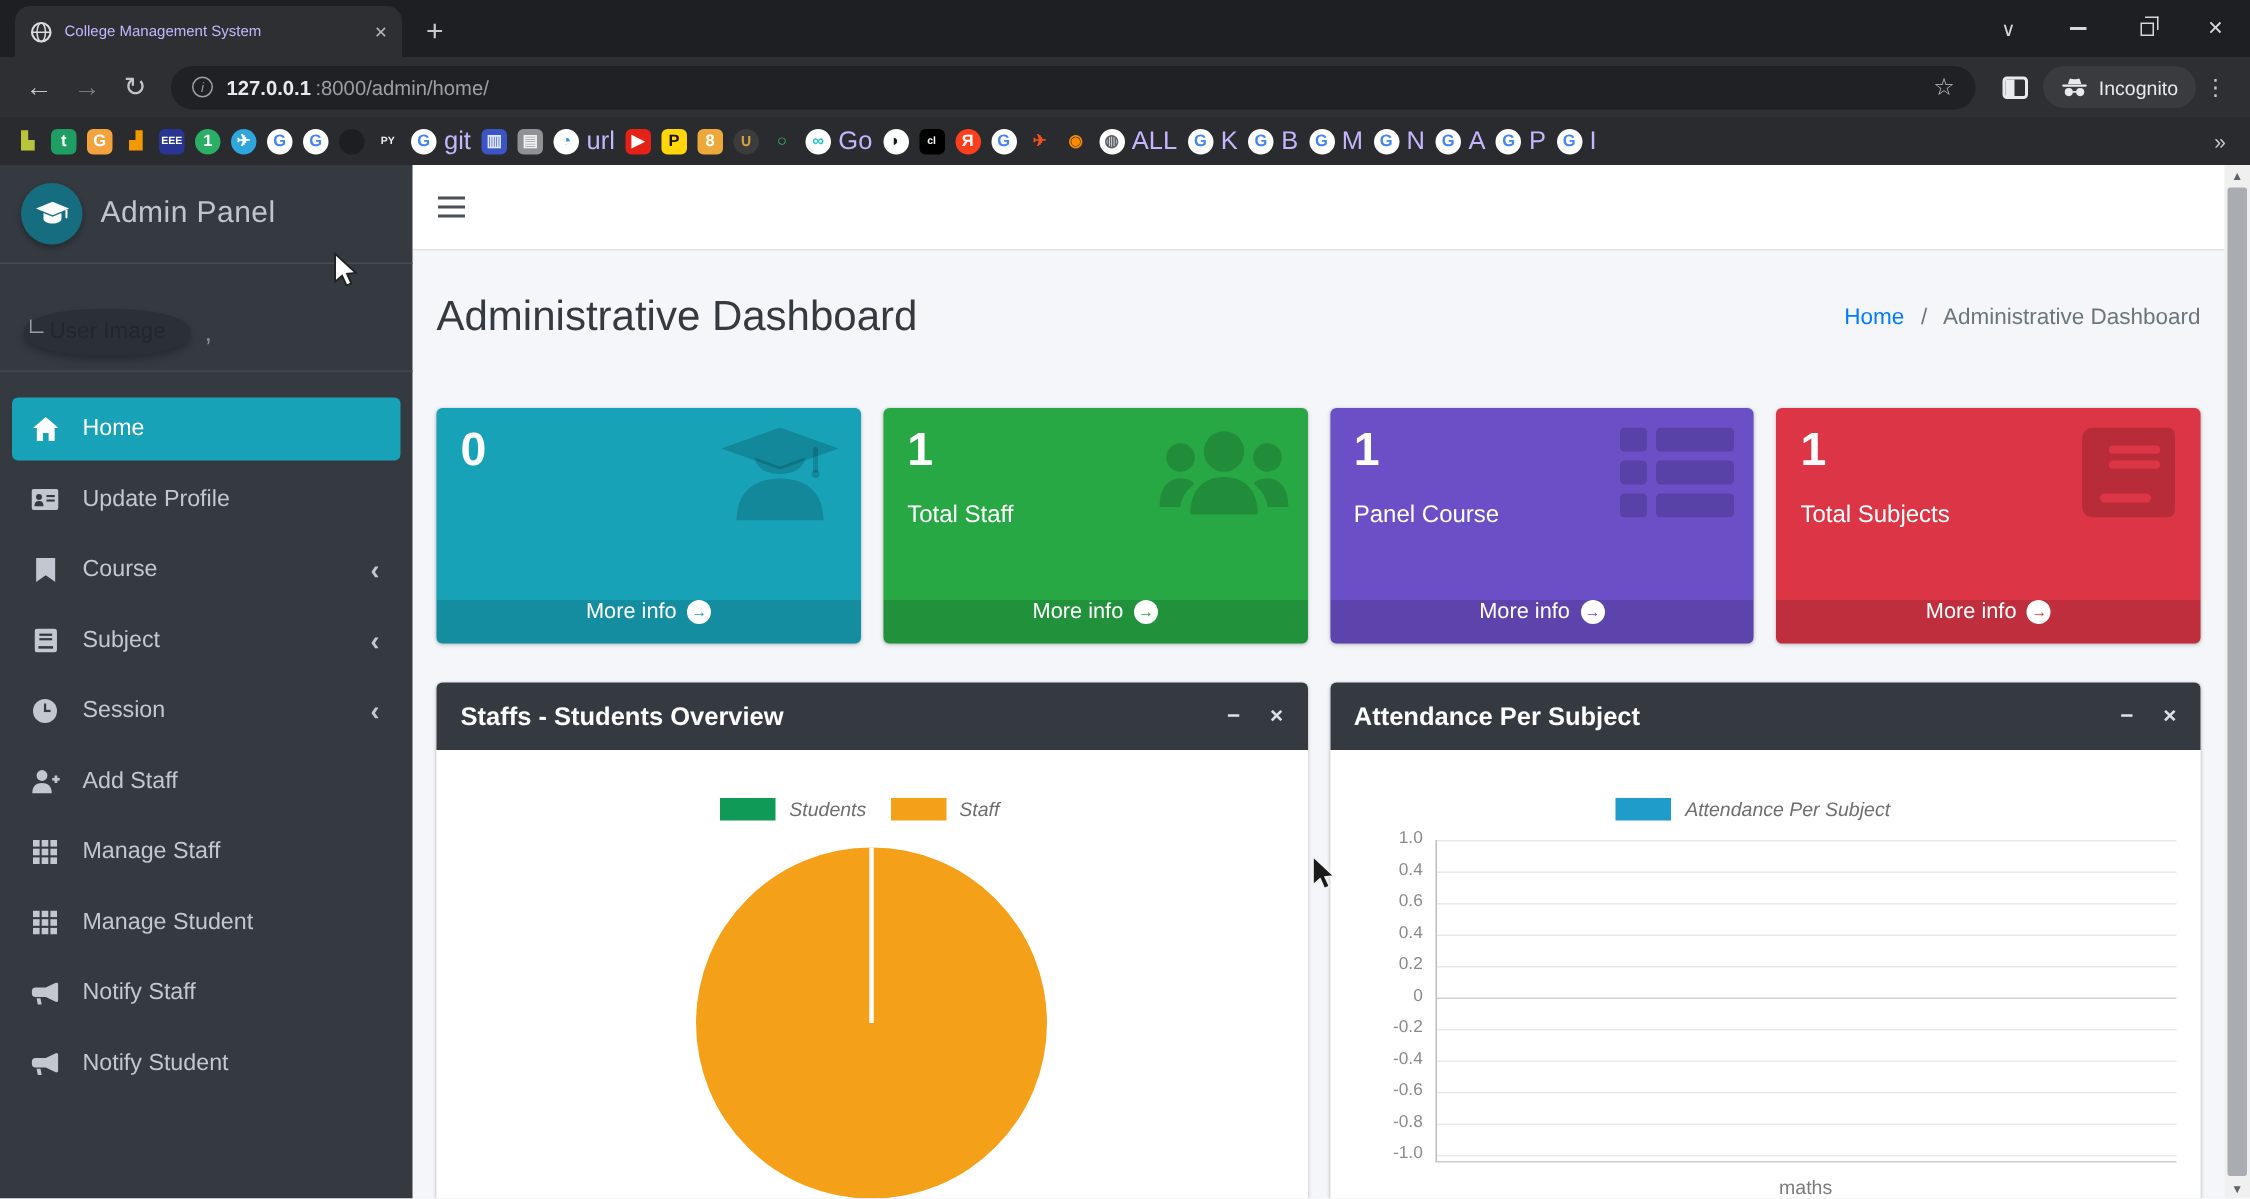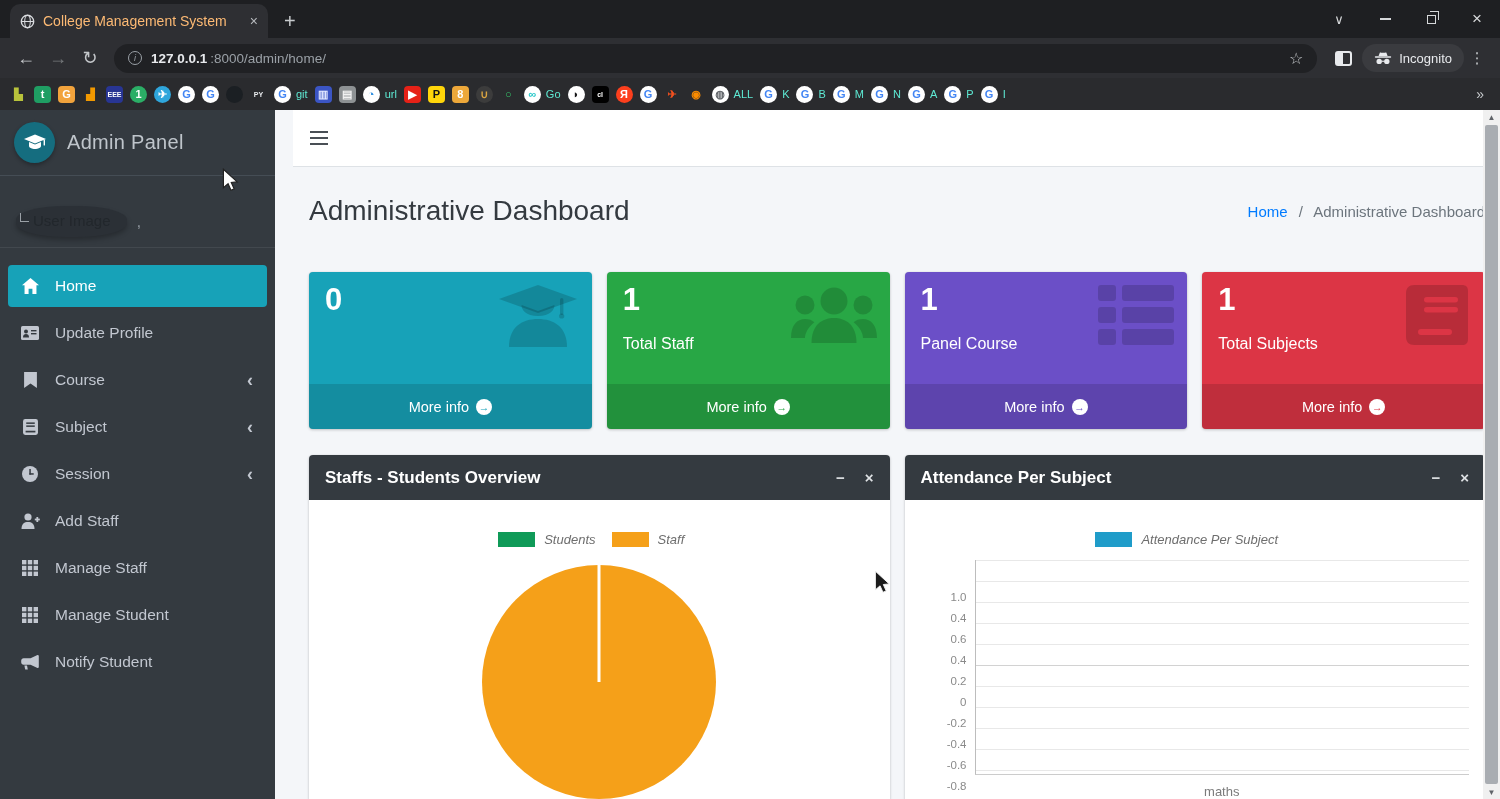--- a/index.html
+++ b/index.html
@@ -6,21 +6,21 @@
   html,body { margin:0; padding:0; }
   body {
     width:1500px; height:799px; overflow:hidden; position:relative;
     font-family:"Liberation Sans", sans-serif; background:#fff;
   }
   
   .chrome { position:absolute; top:0; left:0; width:1500px; height:110px; }
   .tabbar { height:38px; background:#1e1f22; display:flex; align-items:flex-end; position:relative; }
   .tab { margin-left:10px; width:258px; height:34px; background:#2e2f33; border-radius:10px 10px 0 0;
          display:flex; align-items:center; padding:0 10px; gap:8px; }
-  .tab-title { color:#fdba74; font-size:14px; flex:1; white-space:nowrap; overflow:hidden; }
+  .tab-title { color:#c4b5fd; font-size:10px; flex:1; white-space:nowrap; overflow:hidden; }
   .tab-close { color:#b7babe; font-size:14px; line-height:1; }
   .newtab { color:#c7cacd; font-size:20px; margin:0 0 7px 16px; line-height:1; }
   .wincontrols { position:absolute; right:0; top:0; height:38px; display:flex; align-items:center; }
   .winbtn { width:46px; text-align:center; color:#d6d8da; font-size:13px; display:flex; justify-content:center; align-items:center; height:38px;}
   .minbar { width:11px; height:1.6px; background:#d6d8da; display:inline-block;}
   .restore { width:9px; height:9px; border:1.6px solid #d6d8da; position:relative; display:inline-block;}
   .restore::before { content:''; position:absolute; left:2px; top:-4.6px; width:8px; height:8px;
          border-top:1.6px solid #d6d8da; border-right:1.6px solid #d6d8da; }
   .toolbar { height:40px; background:#2e2f33; display:flex; align-items:center; padding:0 10px; }
   .navbtn { width:32px; text-align:center; color:#c3c6c9; font-size:18px; }
@@ -37,78 +37,78 @@
   .sidepanel::before { content:''; position:absolute; left:0; top:0; bottom:0; width:6px; background:#e8eaed; }
   .incog { height:28px; background:#3a3b3f; border-radius:14px; display:flex; align-items:center; gap:7px;
            padding:0 12px; color:#e8eaed; font-size:13px; }
   .menu3 { color:#c3c6c9; width:26px; text-align:center; font-size:15px; }
   .bookmarks { height:32px; background:#2a2b2e; display:flex; align-items:center; padding:0 10px; gap:7px; }
   .bm { display:flex; align-items:center; gap:5px; }
   .chip { width:17px; height:17px; border-radius:4px; display:flex; align-items:center; justify-content:center;
           font-size:11px; font-weight:700; line-height:1; }
   .chip.round { border-radius:50%; }
   .chip.tiny { font-size:7px; font-weight:700; }
-  .bm-label { color:#5eead4; font-size:11px; }
+  .bm-label { color:#c4b5fd; font-size:17px; }
   .bm-overflow { margin-left:auto; color:#c7cacd; font-size:14px; padding-right:6px; }
   
   .app { position:absolute; top:110px; left:0; width:1500px; height:689px; background:#f4f6f9; }
   .sidebar { position:absolute; left:0; top:0; width:275px; height:689px; background:#343a40; z-index:2; }
   .brand { height:66px; display:flex; align-items:center; padding:0 14px; gap:12px; border-bottom:1px solid #454d55; }
   .brand-logo { width:41px; height:41px; border-radius:50%; background:#156d7f; display:flex; align-items:center;
                 justify-content:center; box-shadow:0 2px 4px rgba(0,0,0,.3); }
   .brand-text { color:#bfc5cb; font-size:20px; font-weight:400; letter-spacing:.3px; }
   .userbox { height:72px; padding:20px 16px 0; border-bottom:1px solid #42484e; display:flex; align-items:center; }
   .user-broken { display:inline-flex; align-items:center; gap:4px; background:#2b3036; border-radius:45%;
                  padding:6px 16px 8px 4px; color:#22272c; font-size:15px; box-shadow:0 3px 5px rgba(0,0,0,.25); }
   .broken-glyph { width:9px; height:9px; border-left:1.6px solid #9aa0a6; border-bottom:1.6px solid #9aa0a6;
                   display:inline-block; margin-top:-6px; }
   .user-comma { color:#8a9199; font-size:17px; margin-left:10px; }
   .menu { padding:17px 8px 0; }
   .mi { height:42px; margin-bottom:5px; border-radius:4px; display:flex; align-items:center;
         padding:0 10px 0 11px; color:#c2c7d0; font-size:15.5px; gap:14px; }
   .mi .ic { width:22px; display:flex; justify-content:center; align-items:center; }
   .mi.active { background:#17a2b8; color:#fff; }
   .mi .chev { margin-left:auto; font-size:18px; font-weight:700; line-height:1; padding-right:4px; }
-  .mainarea { position:absolute; left:293px; top:0; width:1208px; height:689px; }
+  .mainarea { position:absolute; left:275px; top:0; width:1208px; height:689px; }
   .topnav { height:57px; background:#fff; border-bottom:1px solid #dee2e6; display:flex; align-items:center; padding:0 17px; }
   .hamburger { display:flex; flex-direction:column; gap:3.5px; }
   .hamburger i { width:18px; height:2.2px; background:#494f55; display:block; }
   .content { padding:10px 16px 0; height:632px; overflow:hidden; }
   .pagehead { display:flex; justify-content:space-between; align-items:center; margin-top:14px; height:40px; }
   .pagetitle { font-size:28px; color:#343a40; font-weight:400; }
   .crumbs { font-size:15px; color:#6c757d; }
   .crumb-home { color:#007bff; }
   .crumb-sep { margin:0 7px; color:#6c757d; }
   .cards { display:grid; grid-template-columns:repeat(4,1fr); gap:15px; margin-top:41px; }
   .card { height:157px; border-radius:4px; position:relative; color:#fff; overflow:hidden;
           box-shadow:0 0 1px rgba(0,0,0,.125), 0 1px 3px rgba(0,0,0,.2); }
   .card-value { padding:10px 16px 0; font-size:31px; font-weight:700; line-height:1.15; position:relative; z-index:1;}
   .card-label { padding:17px 16px 0; font-size:16px; position:relative; z-index:1; }
   .card-icon { position:absolute; top:13px; right:13px; z-index:0; }
-  .card-footer { position:absolute; left:0; right:0; bottom:0; height:45px; background:rgba(0,0,0,.13);
-                 display:flex; align-items:center; justify-content:center; gap:7px; font-size:14.5px;margin-top:35px; }
+  .card-footer { position:absolute; left:0; right:0; bottom:0; height:29px; background:rgba(0,0,0,.13);
+                 display:flex; align-items:flex-start; justify-content:center; gap:7px; font-size:14.5px;margin-top:35px; }
   .arrow-circle { width:16px; height:16px; border-radius:50%; background:#fff; display:flex; align-items:center;
                   justify-content:center; font-size:10.5px; font-weight:700; }
   .panels { display:grid; grid-template-columns:1fr 1fr; gap:15px; margin-top:26px; }
   .panel { background:#fff; border-radius:4px 4px 0 0; box-shadow:0 0 1px rgba(0,0,0,.125), 0 1px 3px rgba(0,0,0,.2); }
   .panel-h { height:45px; background:#343a40; border-radius:4px 4px 0 0; display:flex; align-items:center;
              padding:0 16px; color:#fff; font-size:17px; font-weight:700; }
   .panel-tools { margin-left:auto; display:flex; gap:20px; color:#dfe2e5; font-size:15px; font-weight:700; }
   .panel-b { position:relative; height:300px; overflow:hidden; background:#fff; }
   .legend-row { display:flex; justify-content:center; align-items:center; padding-top:32px;font-style:italic; }
   .swatch { width:37px; height:15px; margin-right:9px; }
   .legend-t { font-size:13px; color:#6e6e6e; margin-right:16px; }
   .pie { width:234px; height:234px; border-radius:50%; margin:18px auto 0; position:relative; }
   .pie-line { position:absolute; left:50%; top:0; width:3px; height:117px; background:#fff; transform:translateX(-50%); }
   .att { position:absolute; left:0; right:0; top:60px; height:240px; }
   .att-plot { position:absolute; left:70px; right:16px; top:0; height:215px;
               border-left:1px solid #bdbdbd; border-bottom:1px solid #cccccc; }
   .gridline { position:absolute; left:0; right:0; height:1px; background:#e8e8e8; }
   .gridline.zero { background:#d2d2d2; }
-  .ytick { position:absolute; left:0; width:62px; text-align:right; font-size:11.5px; color:#8a8a8a;margin-top:38px; }
+  .ytick { position:absolute; left:0; width:62px; text-align:right; font-size:11.5px; color:#8a8a8a; }
   .att-xlabel { position:absolute; left:70px; right:16px; top:224px; text-align:center; font-size:13px; color:#7b7b7b; }
   .scroll { position:absolute; right:0; top:0; width:17px; height:689px; background:#f0f0f0;
             display:flex; flex-direction:column; align-items:center; z-index:5; }
   .sb-arrow { height:14px; color:#5f6368; font-size:8px; display:flex; align-items:center; }
   .sb-thumb { width:13px; flex:1; margin:1px 0; background:#a9adb2; border-radius:2px; }
   .cursor { position:absolute; z-index:99; }
 </style>
 </head>
 <body>
 
@@ -391,20 +391,29 @@
               <rect x="11.6" width="4.4" height="4.4"></rect>
               <rect y="5.8" width="4.4" height="4.4"></rect>
               <rect x="5.8" y="5.8" width="4.4" height="4.4"></rect>
               <rect x="11.6" y="5.8" width="4.4" height="4.4"></rect>
               <rect y="11.6" width="4.4" height="4.4"></rect>
               <rect x="5.8" y="11.6" width="4.4" height="4.4"></rect>
               <rect x="11.6" y="11.6" width="4.4" height="4.4"></rect>
             </svg>
           </span>
           <span>Manage Student</span>
+        </div>
+        <div class="mi">
+          <span class="ic">
+            <svg width="18" height="15" viewBox="0 0 18 15" fill="currentColor">
+              <path d="M16.5 0c.8 0 1.3.5 1.3 1v11c0 .5-.5 1-1.3 1L9.5 9.7H2.6C1.2 9.7.2 8.7.2 7.3V5.7c0-1.4 1-2.4 2.4-2.4h6.9Z"></path>
+              <path d="M3.4 10.5H6l.8 4.1H4.2Z"></path>
+            </svg>
+          </span>
+          <span>Notify Staff</span>
         </div>
         <div class="mi">
           <span class="ic">
             <svg width="18" height="15" viewBox="0 0 18 15" fill="currentColor">
               <path d="M16.5 0c.8 0 1.3.5 1.3 1v11c0 .5-.5 1-1.3 1L9.5 9.7H2.6C1.2 9.7.2 8.7.2 7.3V5.7c0-1.4 1-2.4 2.4-2.4h6.9Z"></path>
               <path d="M3.4 10.5H6l.8 4.1H4.2Z"></path>
             </svg>
           </span>
           <span>Notify Student</span>
         </div>

